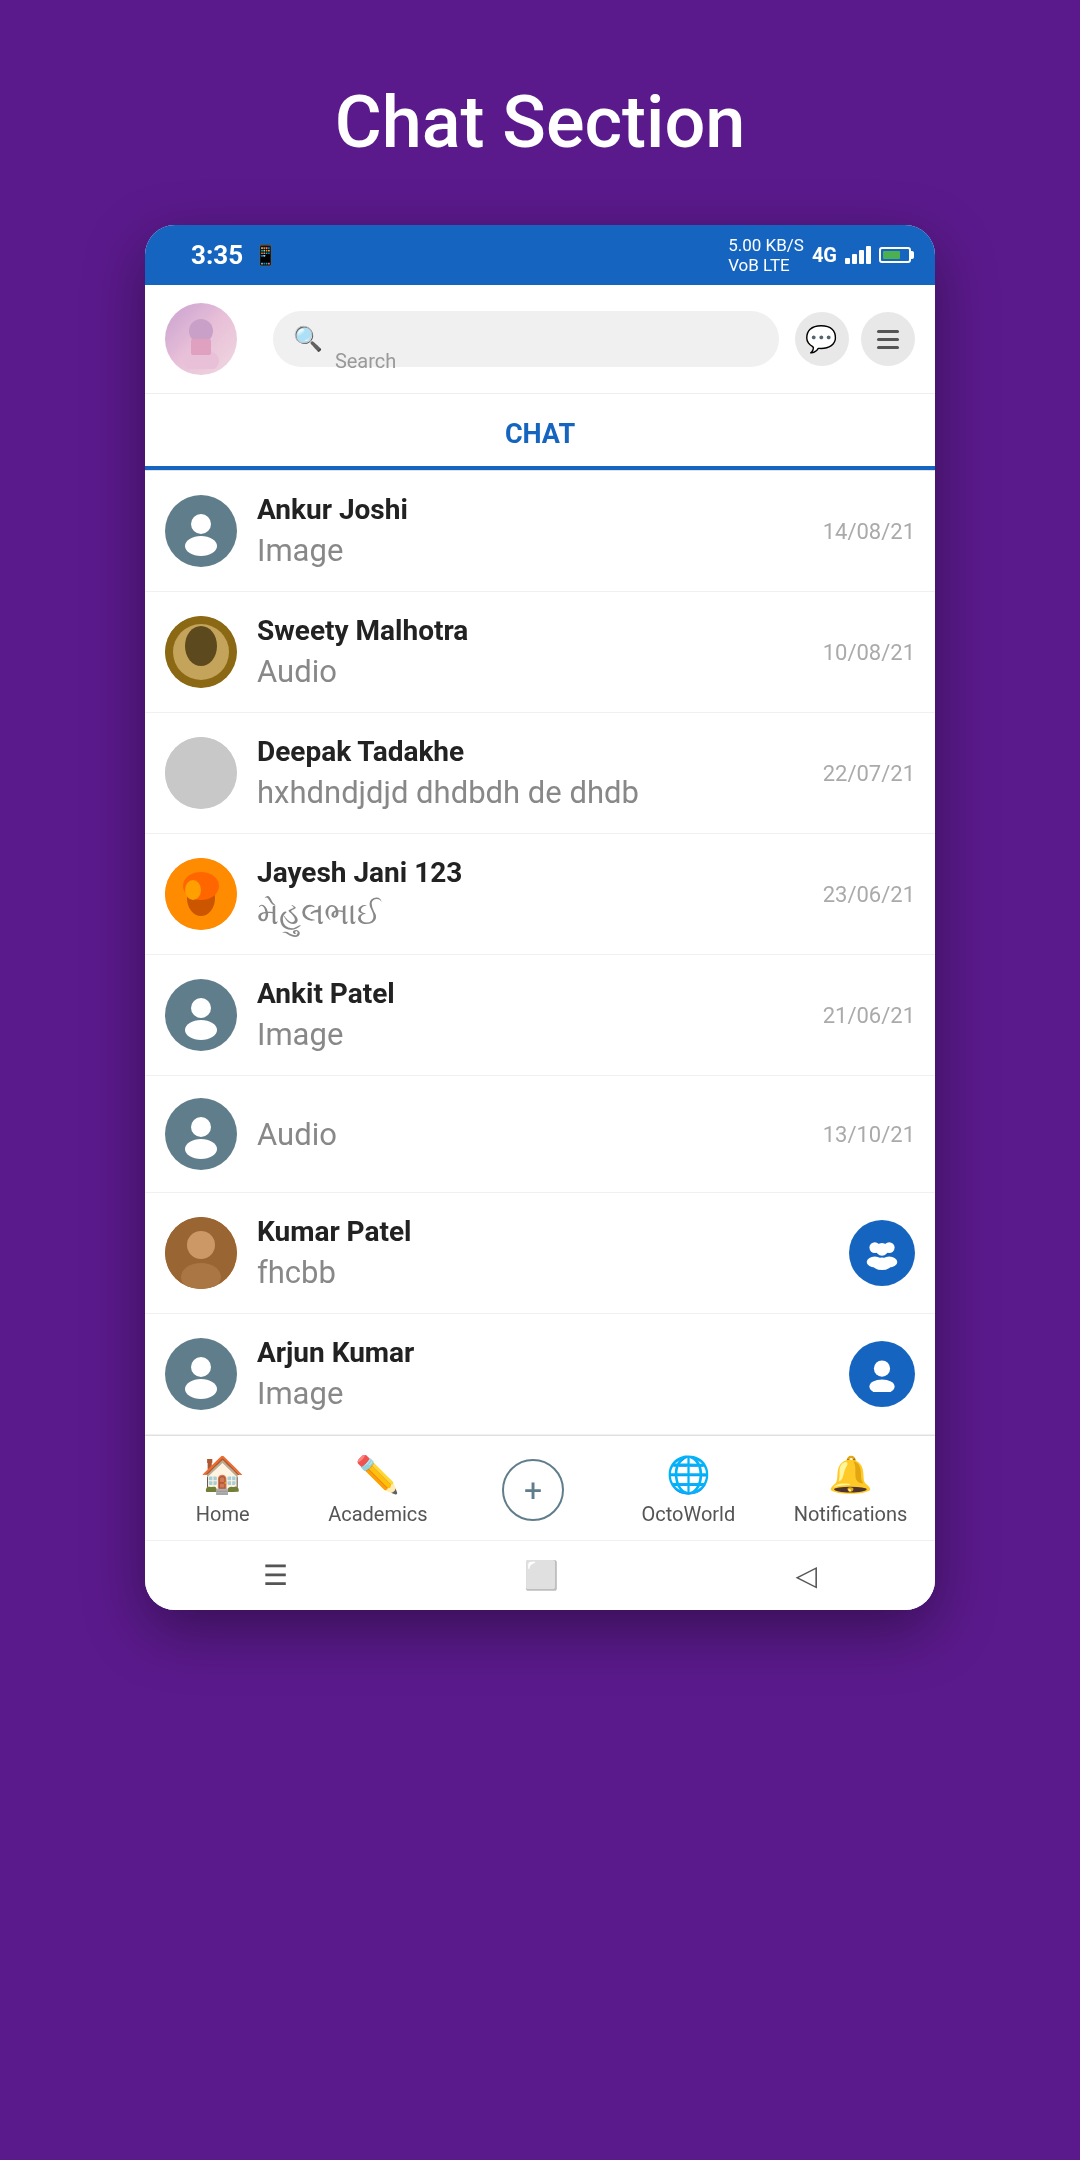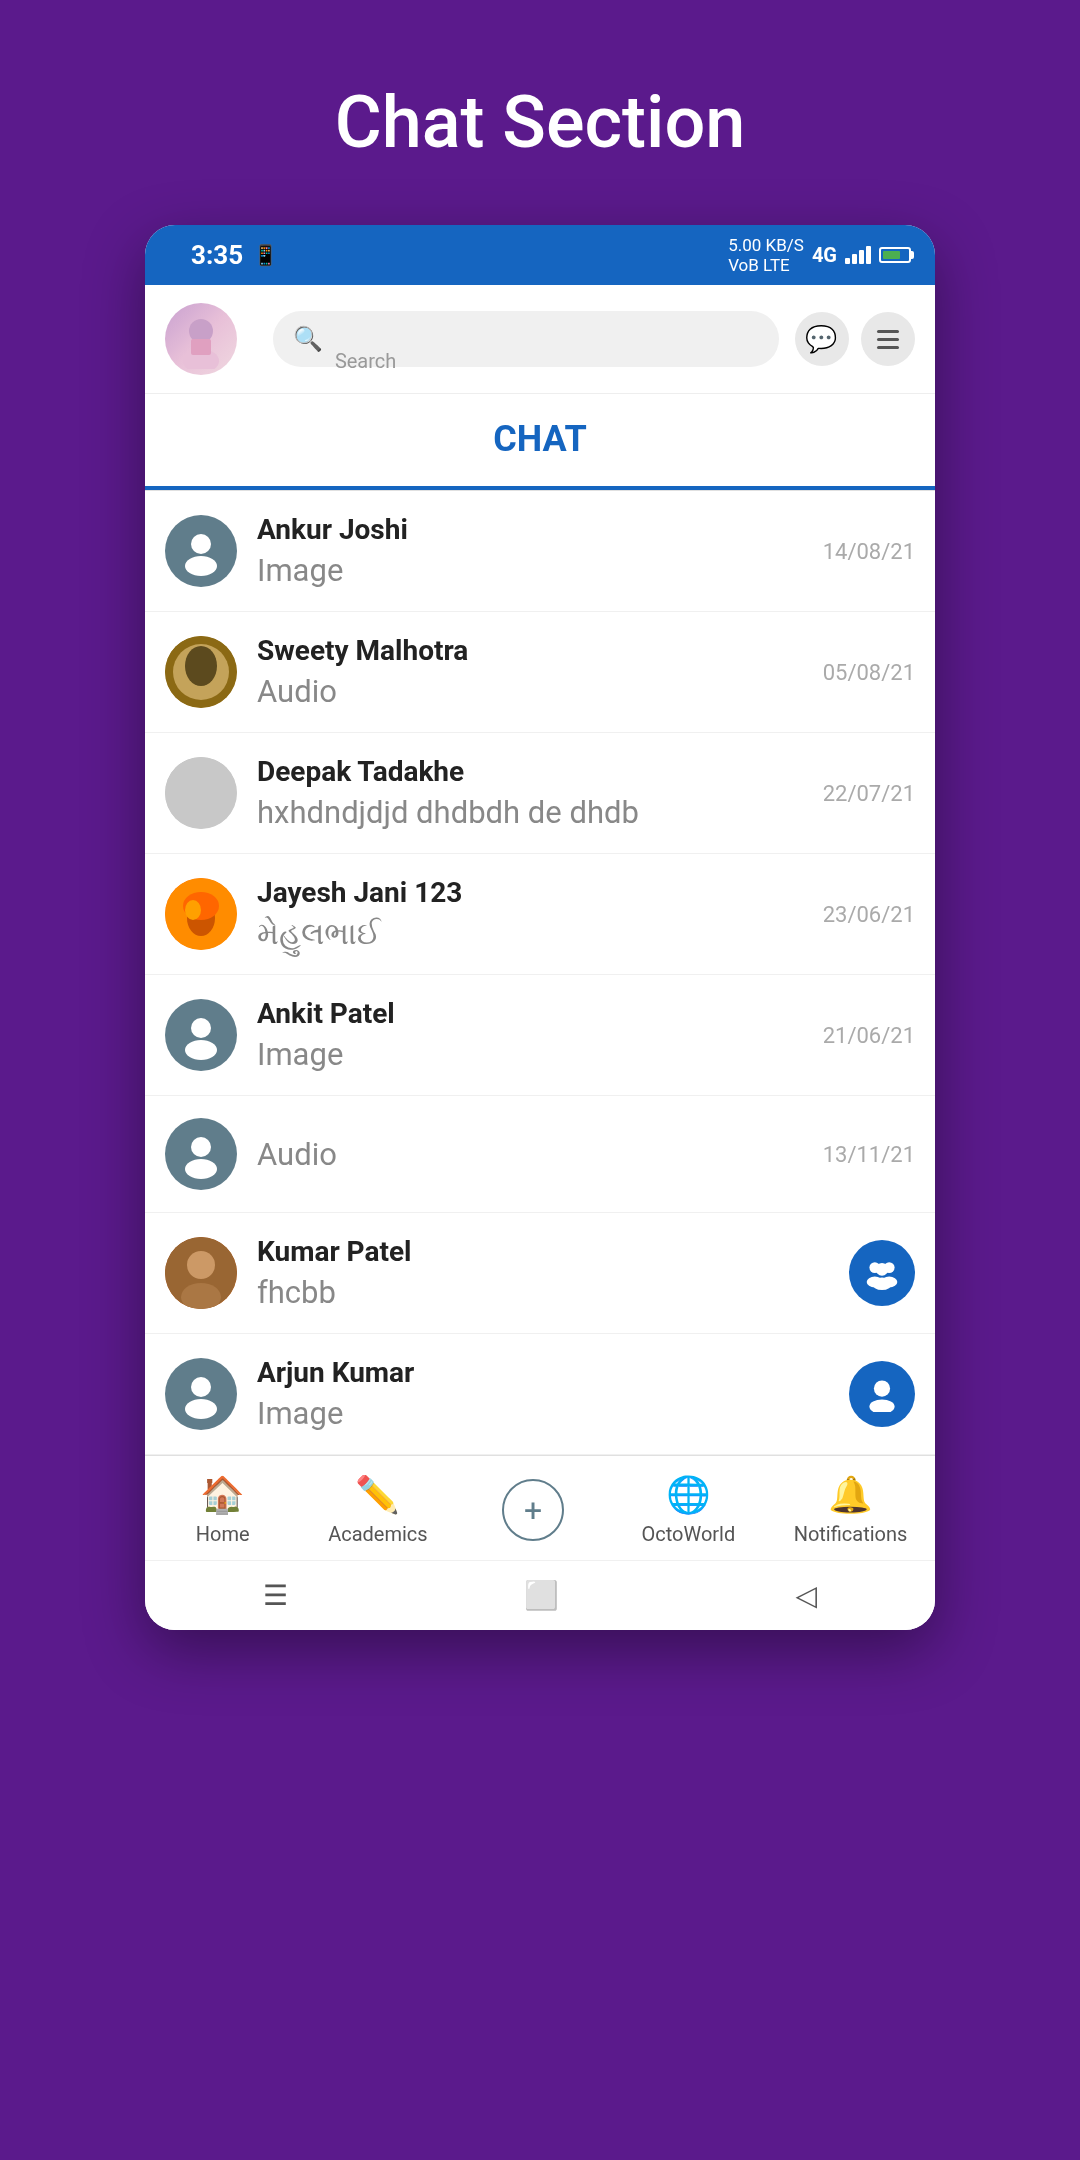--- a/index.html
+++ b/index.html
@@ -131,22 +131,22 @@
     .menu-line { width: 22px; height: 3px; background: #555; border-radius: 2px; }
 
     
     .tabs {
       display: flex;
       border-bottom: 1px solid #e0e0e0;
     }
     .tab {
       flex: 1;
       text-align: center;
-      padding: 24px 0 26px;
-      font-size: 36px;
+      padding: 24px 0 16px;
+      font-size: 27px;
       font-weight: bold;
       cursor: pointer;
       color: #999;
       border-bottom: 4px solid transparent;
     }
     .tab.active {
       color: #1565C0;
       border-bottom: 4px solid #1565C0;
     }
 
@@ -340,21 +340,21 @@
           <circle cx="36" cy="36" r="36" fill="#8B6914"></circle>
           <circle cx="36" cy="36" r="28" fill="#C4A35A"></circle>
 
           <ellipse cx="36" cy="30" rx="16" ry="20" fill="#5C4A1E"></ellipse>
         </svg>
       </div>
       <div class="chat-info">
         <div class="chat-name">Sweety Malhotra</div>
         <div class="chat-preview">Audio</div>
       </div>
-      <div class="chat-date">05/08/21</div>
+      <div class="chat-date">10/08/21</div>
     </div>
 
     <div class="chat-item">
       <div class="chat-avatar avatar-deepak" style="background: linear-gradient(135deg,#bbb,#ddd);">
         <svg viewBox="0 0 72 72" width="72" height="72">
           <circle cx="36" cy="36" r="36" fill="#c8c8c8"></circle>
         </svg>
       </div>
       <div class="chat-info">
         <div class="chat-name">Deepak Tadakhe</div>
@@ -401,21 +401,21 @@
         <div class="avatar-person-icon">
           <svg viewBox="0 0 50 50" fill="white">
             <circle cx="25" cy="18" r="10"></circle>
             <ellipse cx="25" cy="40" rx="16" ry="10"></ellipse>
           </svg>
         </div>
       </div>
       <div class="chat-info">
         <div class="chat-preview">Audio</div>
       </div>
-      <div class="chat-date">13/11/21</div>
+      <div class="chat-date">13/10/21</div>
     </div>
 
     <div class="chat-item">
       <div class="chat-avatar" style="background: linear-gradient(135deg,#8B4513,#D2691E);">
         <svg viewBox="0 0 72 72" width="72" height="72">
           <circle cx="36" cy="36" r="36" fill="#996633"></circle>
           <circle cx="36" cy="28" r="14" fill="#cc9966"></circle>
           <ellipse cx="36" cy="60" rx="20" ry="14" fill="#aa7744"></ellipse>
         </svg>
       </div>

